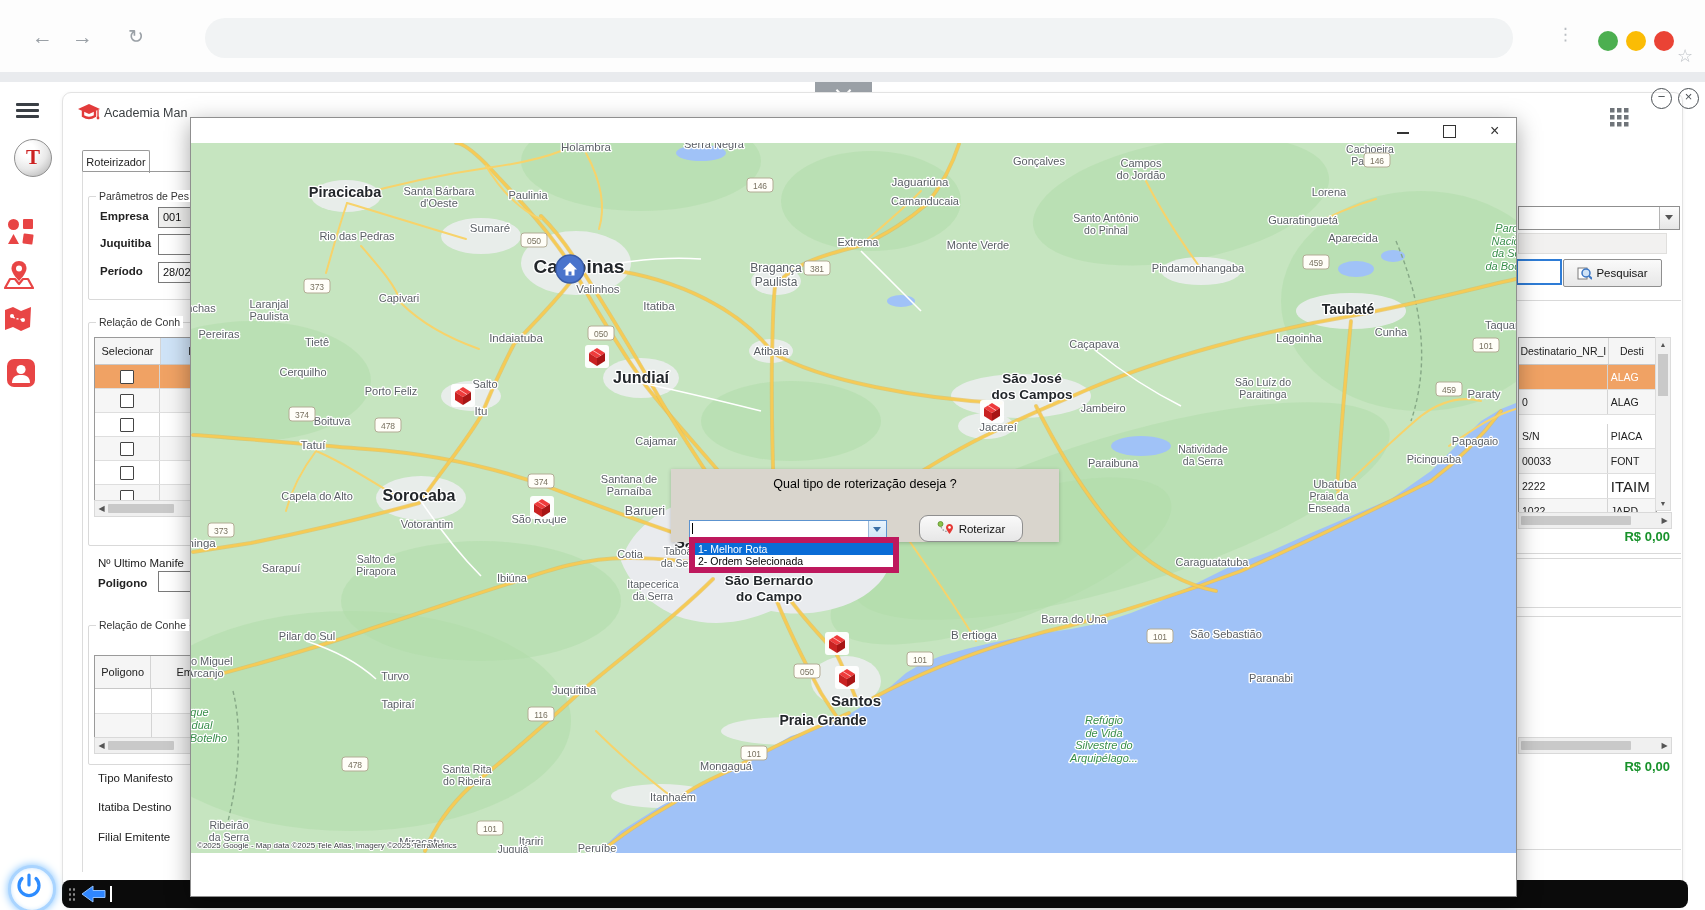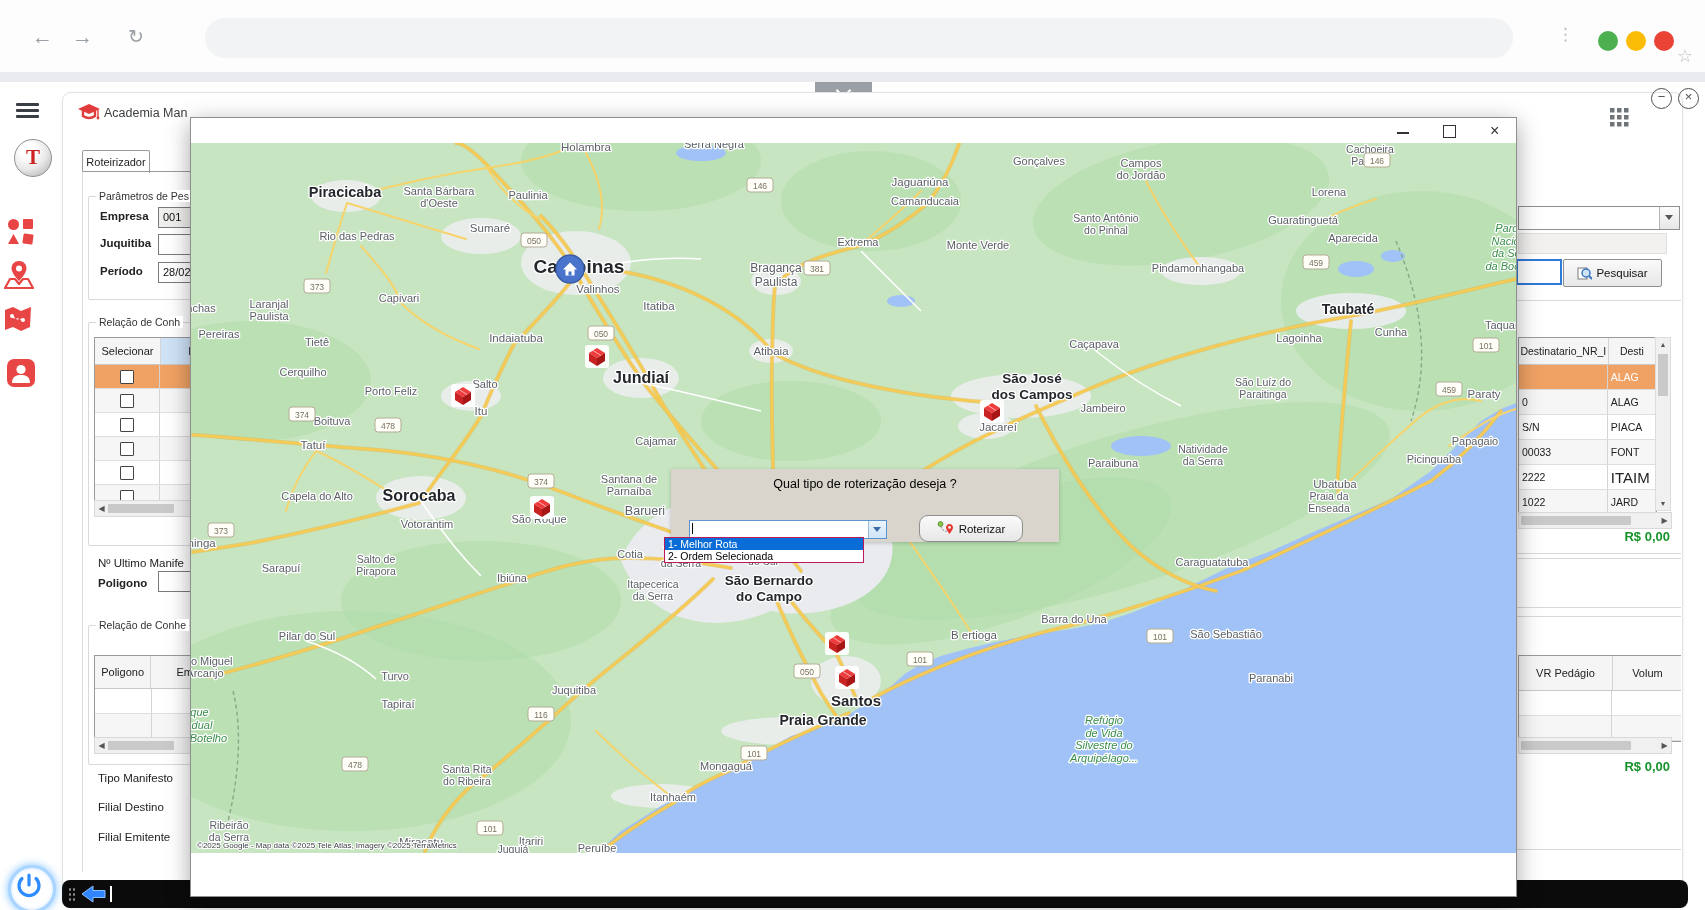--- a/index.html
+++ b/index.html
@@ -77,21 +77,21 @@
   #map-area{left:0;top:25px;width:1325px;height:710px;overflow:hidden;background:#c6e5c0;}
   #bottombar{left:0;top:735px;width:1325px;height:43px;background:#fff;border-top:1px solid #ececec;}
   
   #dlg-panel{left:480px;top:326px;width:388px;height:73px;background:#d9d5cd;box-shadow:0 1px 4px rgba(0,0,0,.2);}
   #dlg-q{left:480px;top:334px;width:388px;text-align:center;font-size:12.5px;color:#000;}
   #dlg-combo{left:498px;top:377px;width:196px;height:17px;border:1px solid #5c93cf;background:#fff;display:flex;}
   #dlg-combo .caret{width:1px;height:11px;background:#000;margin:2px 0 0 2px;}
   #dlg-combo .cbtn{margin-left:auto;width:17px;background:linear-gradient(#eaf4fd,#cfe5f7);
       border-left:1px solid #9ab8d8;position:relative;}
   #dlg-combo .chev-d{border-top-color:#3a6ea5;left:4px;top:6px;}
-  #dlg-list{left:473px;top:394px;width:198px;background:#fff;border:1px solid #be185d;z-index:6;}
+  #dlg-list{left:498px;top:394px;width:198px;background:#fff;border:6px solid #be185d;z-index:6;}
   .opt{height:12px;font-size:10.5px;line-height:12px;padding-left:3px;white-space:nowrap;color:#000;}
   .opt.sel{background:#0a6cd6;color:#fff;}
   #rbtn{left:728px;top:372px;width:102px;height:25px;border-radius:9px;}
   .grip{right:4px;bottom:3px;width:10px;height:10px;
      background:radial-gradient(circle,#9a9a9a 1px,transparent 1.4px);background-size:4px 4px;}
   text{font-family:"Liberation Sans",sans-serif;}
 </style>
 </head>
 <body>
 
@@ -254,21 +254,21 @@
           <div class="cell" style="width: 56px; height: 100%; justify-content: flex-start; padding-left: 3px; font-size: 10.5px;"></div>
           <div class="cell" style="width: 84px; height: 100%; justify-content: flex-start; padding-left: 3px; font-size: 10.5px;"></div>
         </div>
       </div>
     </div>
   <div class="abs scroll-h" style="left:32px;top:597px;width:96px;height:15px;">
     <span class="arr">◀</span>
       <div class="thumb" style="width:66px;"></div>
   </div>
   <div class="abs small-label" style="left:36px;top:632px;">Tipo Manifesto</div>
-  <div class="abs small-label" style="left:36px;top:661px;">Filial Destino</div>
+  <div class="abs small-label" style="left:36px;top:661px;">Itatiba Destino</div>
   <div class="abs small-label" style="left:36px;top:691px;">Filial Emitente</div>
 </div>
 
 <div class="abs" id="right-clip">
   <div class="abs combo" style="left:3px;top:114px;width:160px;height:22px;">
     <div class="cbtn">
         <div class="chev-d"></div>
       </div>
   </div>
   <div class="abs" style="left:3px;top:141px;width:147px;height:19px;background:#f2f1f0;border:1px solid #e0dfdd;"></div>
@@ -290,21 +290,21 @@
           <div class="cell" style="width: 47px; height: 100%; font-size: 10.5px;">Desti</div>
         </div>
         <div style="display: flex; height: 24px; border-bottom: 1px solid rgb(222, 222, 222); background: rgb(240, 162, 100);">
           <div class="cell" style="width: 90px; height: 100%; justify-content: flex-start; padding-left: 3px; font-size: 10.5px; color: rgb(255, 255, 255);"></div>
           <div class="cell" style="width: 47px; height: 100%; justify-content: flex-start; padding-left: 3px; font-size: 10.5px; color: rgb(255, 255, 255);">ALAG</div>
         </div>
         <div style="display: flex; height: 24px; border-bottom: 1px solid rgb(222, 222, 222); background: rgb(246, 246, 246);">
           <div class="cell" style="width: 90px; height: 100%; justify-content: flex-start; padding-left: 3px; font-size: 10.5px;">0</div>
           <div class="cell" style="width: 47px; height: 100%; justify-content: flex-start; padding-left: 3px; font-size: 10.5px;">ALAG</div>
         </div>
-        <div style="display: flex; height: 24px; border-bottom: 1px solid rgb(222, 222, 222); background: rgb(255, 255, 255);">
+        <div style="display: flex; height: 24px; border-bottom: 1px solid rgb(222, 222, 222); background: rgb(255, 255, 255); margin-top: 9px;">
           <div class="cell" style="width: 90px; height: 100%; justify-content: flex-start; padding-left: 3px; font-size: 10.5px;">S/N</div>
           <div class="cell" style="width: 47px; height: 100%; justify-content: flex-start; padding-left: 3px; font-size: 10.5px;">PIACA</div>
         </div>
         <div style="display: flex; height: 24px; border-bottom: 1px solid rgb(222, 222, 222); background: rgb(246, 246, 246);">
           <div class="cell" style="width: 90px; height: 100%; justify-content: flex-start; padding-left: 3px; font-size: 10.5px;">00033</div>
           <div class="cell" style="width: 47px; height: 100%; justify-content: flex-start; padding-left: 3px; font-size: 10.5px;">FONT</div>
         </div>
         <div style="display: flex; height: 24px; border-bottom: 1px solid rgb(222, 222, 222); background: rgb(255, 255, 255);">
           <div class="cell" style="width: 90px; height: 100%; justify-content: flex-start; padding-left: 3px; font-size: 10.5px;">2222</div>
           <div class="cell" style="width: 47px; height: 100%; justify-content: flex-start; padding-left: 3px; font-size: 15px;">ITAIM</div>
@@ -322,36 +322,20 @@
   </div>
   <div class="abs scroll-h" style="left:3px;top:420px;width:152px;height:15px;">
     <div class="thumb" style="width:110px;margin-left:2px;"></div>
       <span class="arr" style="margin-left:auto;">▶</span>
   </div>
   <div class="abs green-total" style="left:35px;top:437px;width:120px;">R$ 0,00</div>
 
   <div class="abs fieldset" style="left:-6px;top:466px;width:192px;height:48px;"></div>
 
   <div class="abs fieldset" style="left:-6px;top:524px;width:192px;height:232px;"></div>
-  <div class="abs" id="rtable2" style="left:3px;top:563px;">
-      <div class="wtable" style="width: 164px;">
-        <div class="hrow" style="height: 34px;">
-          <div class="cell" style="width: 94px; height: 100%;">VR Pedágio</div>
-          <div class="cell" style="width: 70px; height: 100%;">Volum</div>
-        </div>
-        <div style="display: flex; height: 24px; border-bottom: 1px solid rgb(222, 222, 222); background: rgb(255, 255, 255);">
-          <div class="cell" style="width: 94px; height: 100%; justify-content: flex-start; padding-left: 3px; font-size: 10.5px;"></div>
-          <div class="cell" style="width: 70px; height: 100%; justify-content: flex-start; padding-left: 3px; font-size: 10.5px;"></div>
-        </div>
-        <div style="display: flex; height: 24px; border-bottom: 1px solid rgb(222, 222, 222); background: rgb(246, 246, 246);">
-          <div class="cell" style="width: 94px; height: 100%; justify-content: flex-start; padding-left: 3px; font-size: 10.5px;"></div>
-          <div class="cell" style="width: 70px; height: 100%; justify-content: flex-start; padding-left: 3px; font-size: 10.5px;"></div>
-        </div>
-      </div>
-    </div>
   <div class="abs scroll-h" style="left:3px;top:645px;width:152px;height:15px;">
     <div class="thumb" style="width:110px;margin-left:2px;"></div>
       <span class="arr" style="margin-left:auto;">▶</span>
   </div>
   <div class="abs green-total" style="left:35px;top:667px;width:120px;">R$ 0,00</div>
 </div>
 
 <div class="abs" id="taskbar">
   <div class="abs grip" style="left:6px;top:7px;width:8px;height:14px;background:radial-gradient(circle,#8a8a8a 1px,transparent 1.4px);background-size:4px 5px;"></div>
   <svg class="abs" style="left:20px;top:5px;" width="24" height="18">

